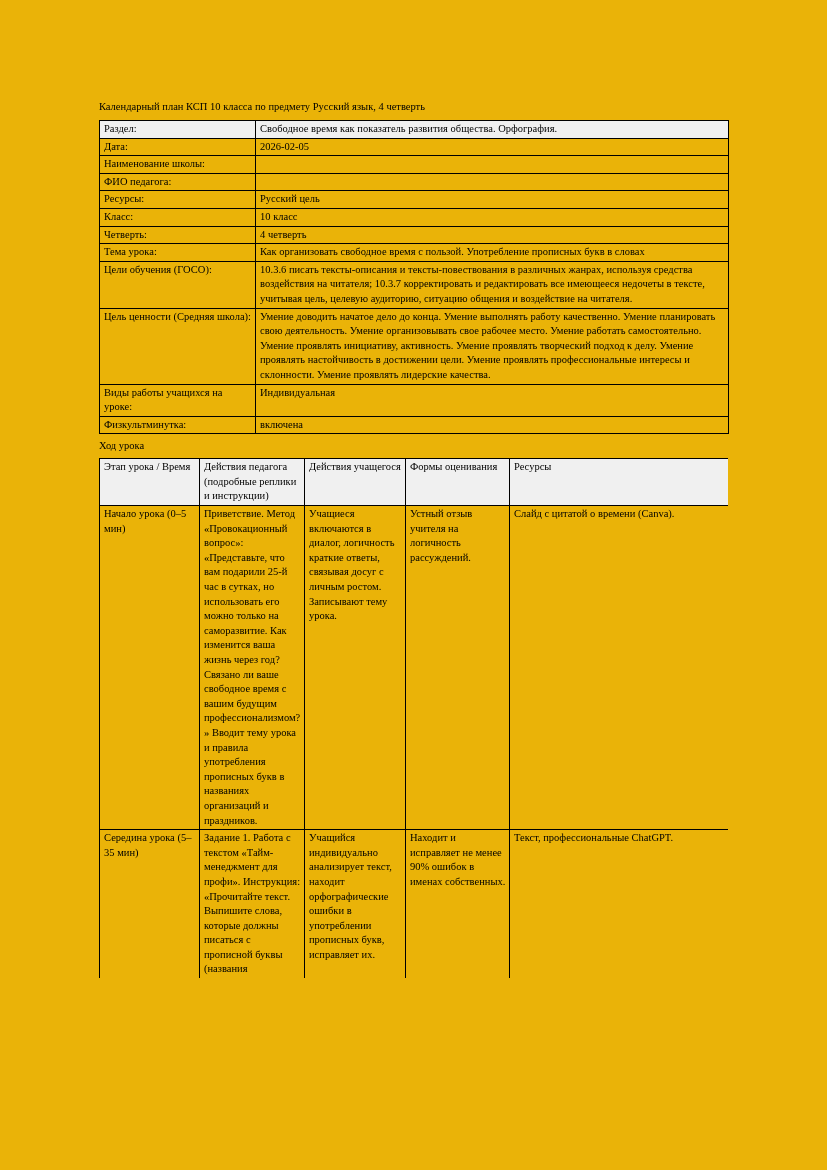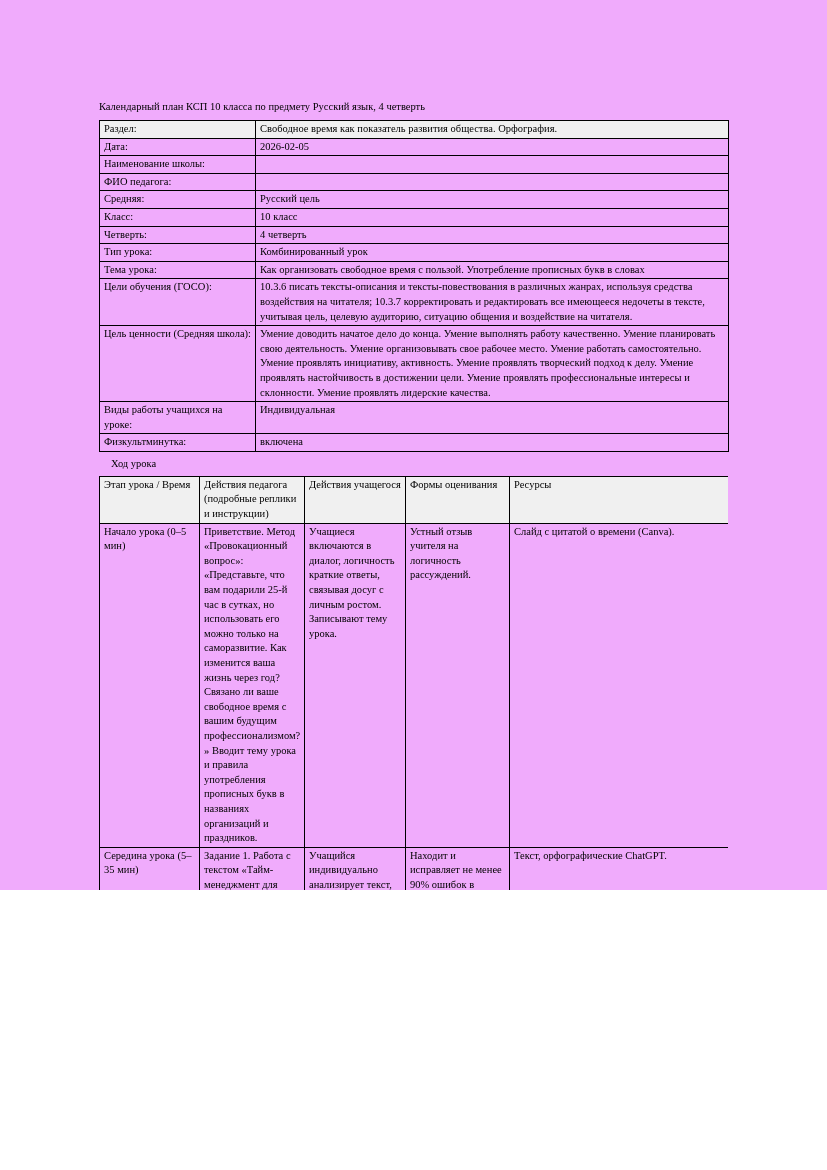--- a/index.html
+++ b/index.html
@@ -3,43 +3,43 @@
 <meta charset="utf-8">
 <style>
   html, body {
     margin: 0;
     padding: 0;
     background: #ffffff;
   }
   .page {
     position: relative;
     width: 827px;
-    height: 890px;
-    background: #f0abfc;
+    height: 1170px;
+    background: #eab308;
     box-sizing: border-box;
     font-family: "Liberation Serif", "DejaVu Serif", serif;
     color: #000000;
     overflow: hidden;
   }
   .content {
     position: absolute;
     left: 99px;
     top: 99px;
     width: 629px;
   }
   .doc-title {
     font-size: 10.5px;
     line-height: 15px;
     margin-bottom: 6px;
     white-space: nowrap;
   }
   .section-label {
     font-size: 10.5px;
     line-height: 15px;
-    margin: 4px 0 5px 12px;
+    margin: 4px 0 5px 0;
   }
   table {
     border-collapse: collapse;
     width: 629px;
     table-layout: fixed;
     font-size: 10.5px;
   }
   table td, table th {
     border: 1px solid #000000;
     padding: 1px 3px 1px 4px;
@@ -98,34 +98,30 @@
             </tr>
             <tr>
               <td>Наименование школы:</td>
               <td></td>
             </tr>
             <tr>
               <td>ФИО педагога:</td>
               <td></td>
             </tr>
             <tr>
-              <td>Средняя:</td>
+              <td>Ресурсы:</td>
               <td>Русский цель</td>
             </tr>
             <tr>
               <td>Класс:</td>
               <td>10 класс</td>
             </tr>
             <tr>
               <td>Четверть:</td>
               <td>4 четверть</td>
-            </tr>
-            <tr>
-              <td>Тип урока:</td>
-              <td>Комбинированный урок</td>
             </tr>
             <tr>
               <td>Тема урока:</td>
               <td>Как организовать свободное время с пользой. Употребление прописных букв в словах</td>
             </tr>
             <tr>
               <td>Цели обучения (ГОСО):</td>
               <td>10.3.6 писать тексты-описания и тексты-повествования в различных жанрах, используя средства воздействия на читателя; 10.3.7 корректировать и редактировать все имеющееся недочеты в тексте, учитывая цель, целевую аудиторию, ситуацию общения и воздействие на читателя.</td>
             </tr>
             <tr>
@@ -170,20 +166,20 @@
               <td>Приветствие. Метод «Провокационный вопрос»: «Представьте, что вам подарили 25-й час в сутках, но использовать его можно только на саморазвитие. Как изменится ваша жизнь через год? Связано ли ваше свободное время с вашим будущим профессионализмом?» Вводит тему урока и правила употребления прописных букв в названиях организаций и праздников.</td>
               <td>Учащиеся включаются в диалог, логичность краткие ответы, связывая досуг с личным ростом. Записывают тему урока.</td>
               <td>Устный отзыв учителя на логичность рассуждений.</td>
               <td>Слайд с цитатой о времени (Canva).</td>
             </tr>
             <tr>
               <td>Середина урока (5–35 мин)</td>
               <td>Задание 1. Работа с текстом «Тайм-менеджмент для профи». Инструкция: «Прочитайте текст. Выпишите слова, которые должны писаться с прописной буквы (названия</td>
               <td>Учащийся индивидуально анализирует текст, находит орфографические ошибки в употреблении прописных букв, исправляет их.</td>
               <td>Находит и исправляет не менее 90% ошибок в именах собственных.</td>
-              <td>Текст, орфографические ChatGPT.</td>
+              <td>Текст, профессиональные ChatGPT.</td>
             </tr>
           </tbody>
       </table>
     </div>
 
   </div>
 </div>
 
 </body></html>

